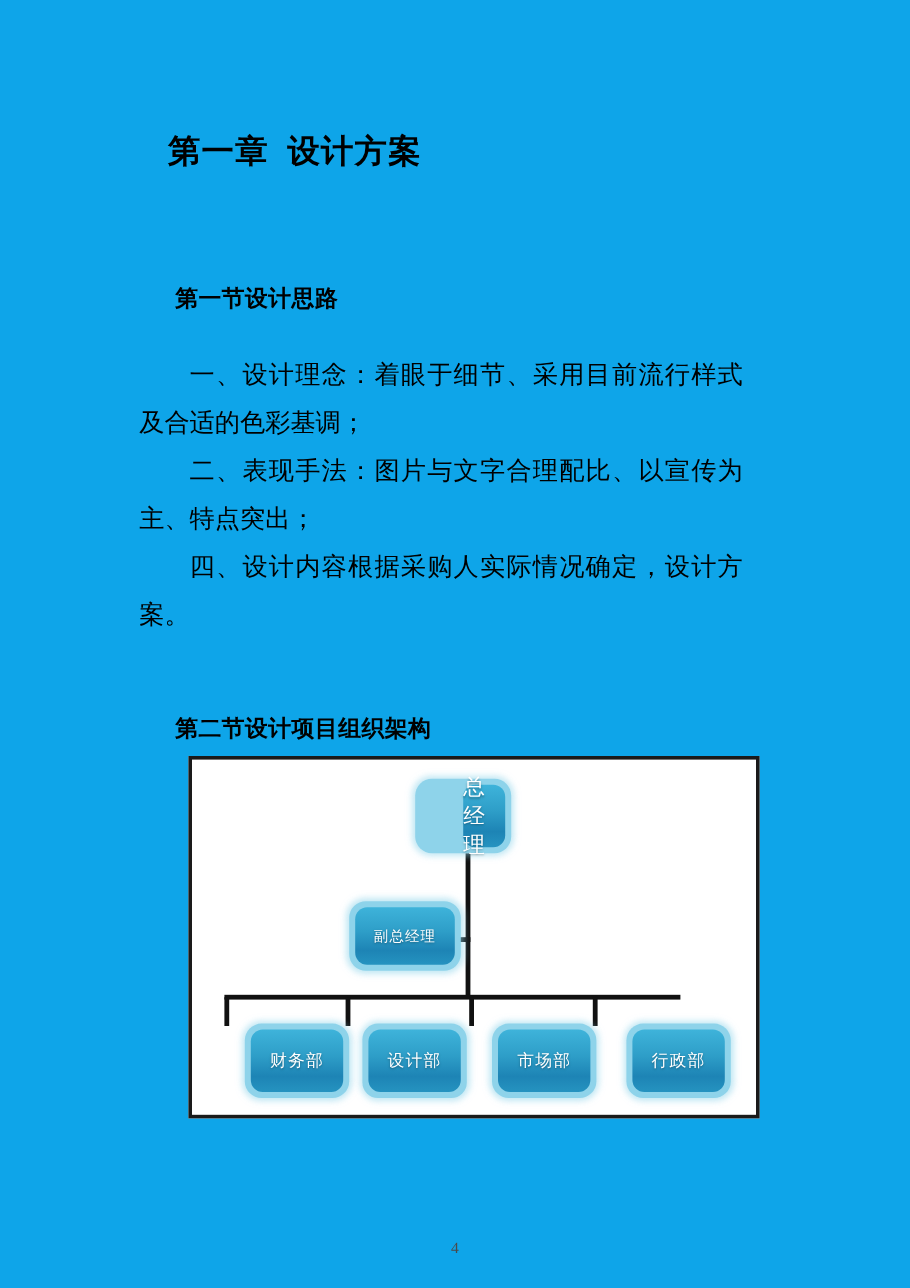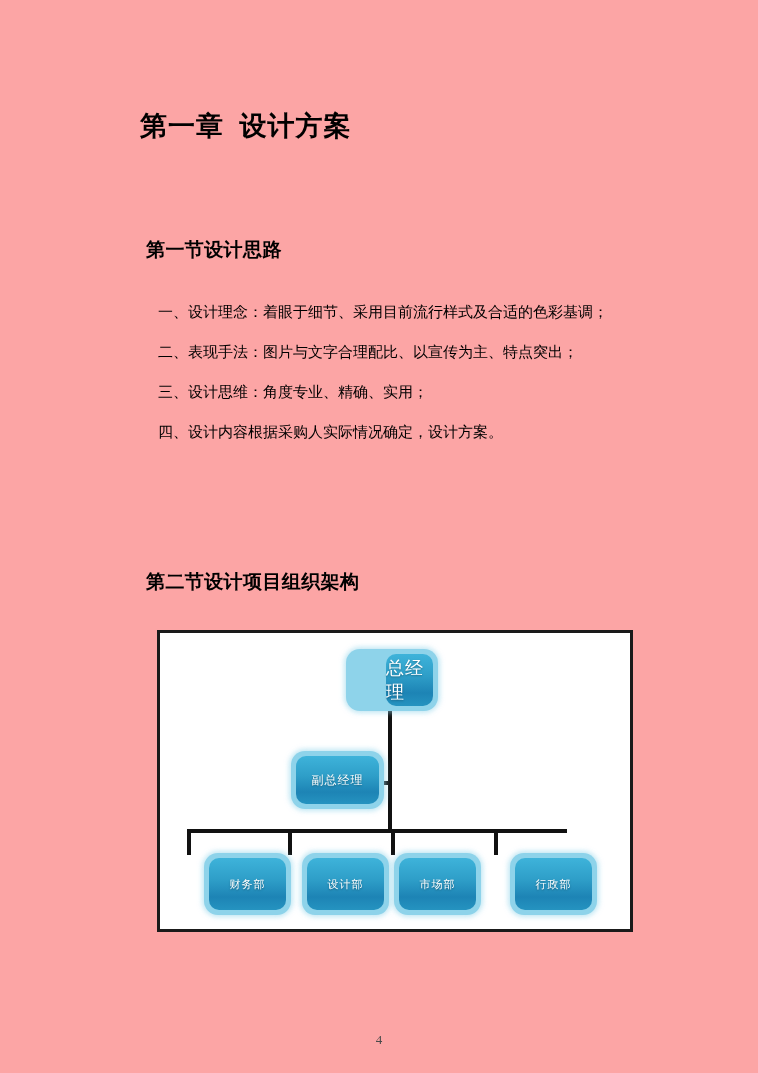--- a/index.html
+++ b/index.html
@@ -12,21 +12,21 @@
     height: 1073px;
     position: relative;
     font-family: "Liberation Serif", "DejaVu Serif", serif;
     color: #000000;
     overflow: hidden;
   }
 
   .page {
     position: absolute;
     inset: 0;
-    background: #fca5a5;
+    background: #0ea5e9;
   }
 
   
   .chapter-title {
     position: absolute;
     left: 140px;
     top: 92px;
     font-size: 27px;
     font-weight: bold;
     letter-spacing: 1px;
@@ -37,29 +37,29 @@
   
   .section-heading {
     position: absolute;
     left: 146px;
     font-size: 19px;
     font-weight: bold;
     letter-spacing: 0.4px;
     line-height: 1.3;
   }
   .section-heading.s1 { top: 222px; }
-  .section-heading.s2 { top: 536px; margin-top: 34px; }
+  .section-heading.s2 { top: 562px; margin-top: 34px; }
 
   
   .body-block {
     position: absolute;
-    left: 128px;
+    left: 116px;
     top: 292px;
     width: 503px;
-    font-size: 15px;
+    font-size: 21px;
     line-height: 40px;
     text-align: justify;
     text-justify: inter-ideograph;
   }
   .body-para {
     margin: 0;
     text-indent: 2em;
   }
 
   
@@ -131,44 +131,44 @@
     justify-content: center;
     color: #ffffff;
     font-family: "Liberation Sans", "DejaVu Sans", sans-serif;
     text-shadow: 0 1px 2px rgba(0, 0, 0, 0.35);
     letter-spacing: 1px;
   }
 
   .node-ceo {
     left: 186px;
     top: 16px;
-    width: 92px;
+    width: 80px;
     height: 62px;
     padding-left: 40px;
   }
   .node-ceo .node-inner { font-size: 18px; }
 
   .node-deputy {
     left: 131px;
     top: 118px;
     width: 93px;
     height: 58px;
   }
   .node-deputy .node-inner { font-size: 12px; }
 
   .node-dept {
     top: 220px;
     width: 87px;
     height: 62px;
   }
-  .node-dept .node-inner { font-size: 11px; }
+  .node-dept .node-inner { font-size: 14px; }
   .node-dept.p1 { left: 44px; }
   .node-dept.p2 { left: 142px; border-radius: 13px; }
-  .node-dept.p3 { left: 234px; }
-  .node-dept.p4 { left: 350px; }
+  .node-dept.p3 { left: 250px; }
+  .node-dept.p4 { left: 362px; }
 
   
   .page-number {
     position: absolute;
     left: 0;
     right: 0;
     top: 1032px;
     text-align: center;
     font-size: 13px;
     color: #4a4a4a;
@@ -180,21 +180,20 @@
 
 <div class="page">
 
   <h1 class="chapter-title">第一章  设计方案</h1>
 
   <h2 class="section-heading s1">第一节设计思路</h2>
 
   <div class="body-block">
     <p class="body-para">一、设计理念：着眼于细节、采用目前流行样式及合适的色彩基调；</p>
     <p class="body-para">二、表现手法：图片与文字合理配比、以宣传为主、特点突出；</p>
-    <p class="body-para">三、设计思维：角度专业、精确、实用；</p>
     <p class="body-para">四、设计内容根据采购人实际情况确定，设计方案。</p>
   </div>
 
   <h2 class="section-heading s2">第二节设计项目组织架构</h2>
 
   <div class="orgchart-frame">
     <div class="orgchart-inner">
 
       <div class="conn conn-v-main"></div>
       <div class="conn conn-h-stub"></div>

